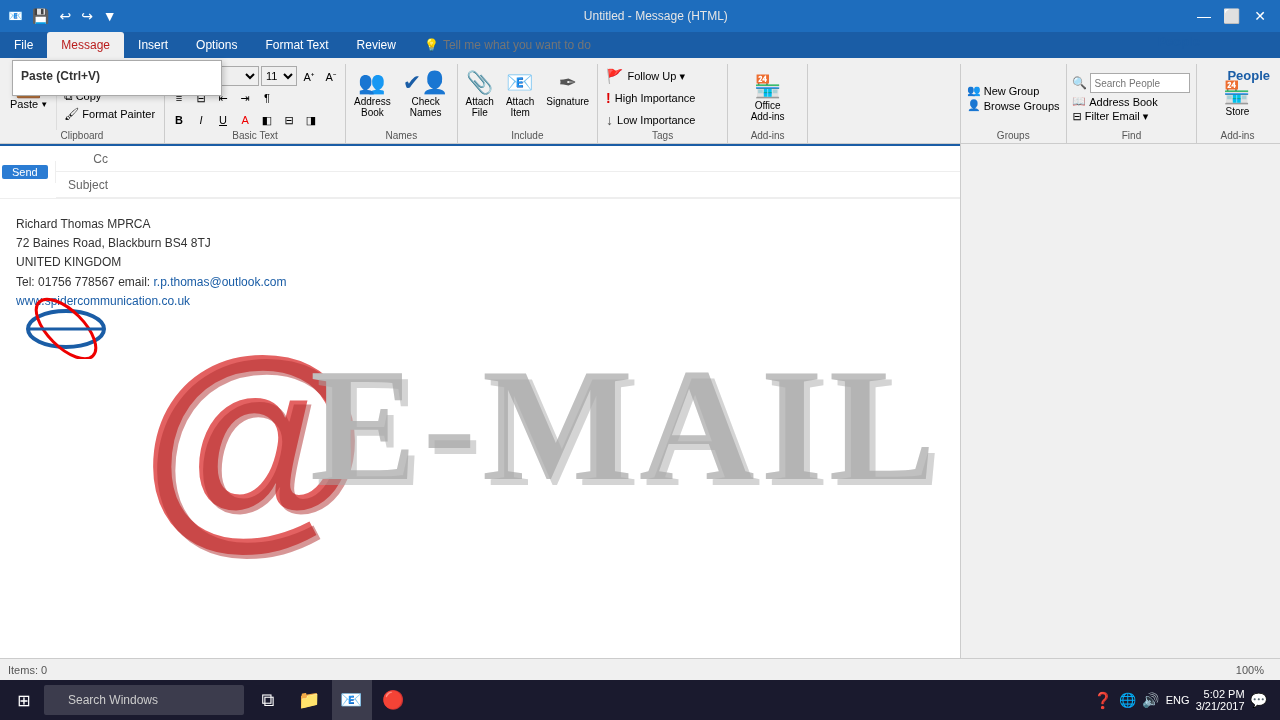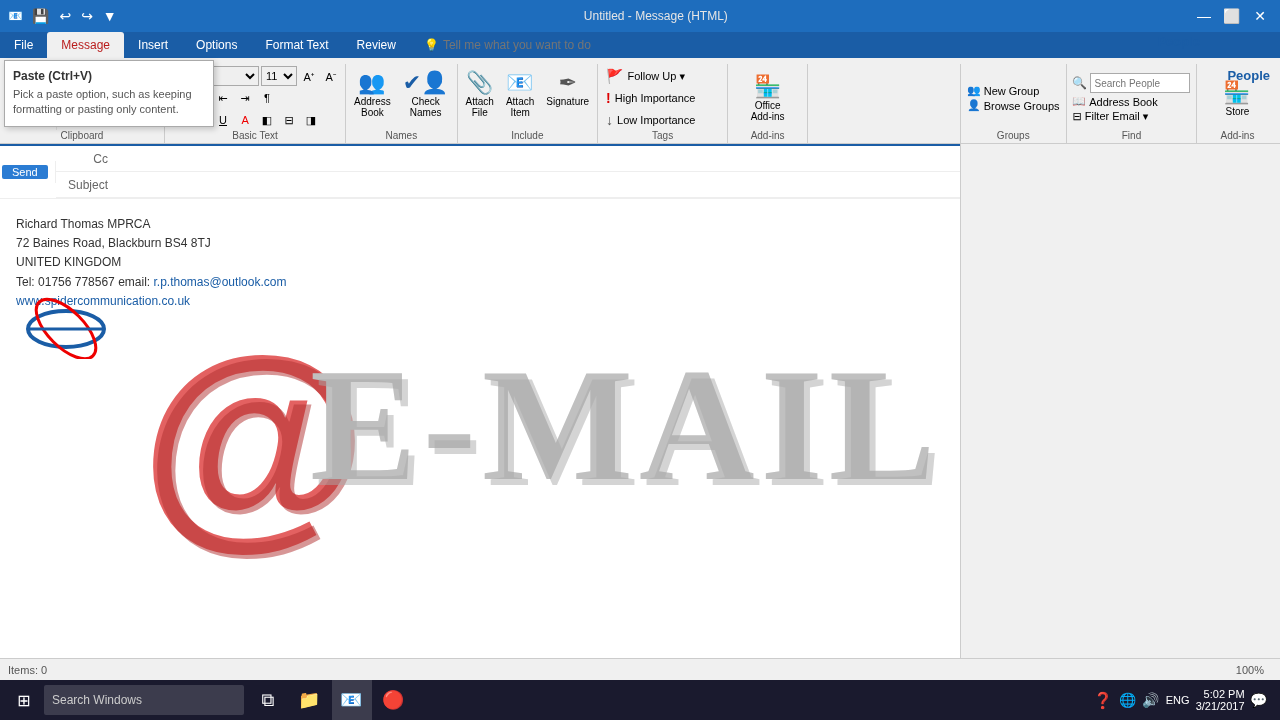--- a/index.html
+++ b/index.html
@@ -34,36 +34,36 @@
     .format-btn { width: 20px; height: 20px; border: 1px solid transparent; background: transparent; cursor: pointer; font-size: 11px; display: flex; align-items: center; justify-content: center; }
     .format-btn.bold { font-weight: bold; }
     .format-btn.italic { font-style: italic; }
     .format-btn.underline { text-decoration: underline; }
 
     
     .tell-me { display: flex; align-items: center; gap: 4px; padding: 0 10px; color: #555; font-size: 12px; }
     .tell-me input { border: none; background: transparent; color: #555; font-size: 12px; width: 200px; outline: none; }
 
     
-    .paste-dropdown { position: absolute; left: 4px; top: 60px; width: 210px; background: white; border: 1px solid #aaa; box-shadow: 2px 2px 6px rgba(0,0,0,0.2); z-index: 100; padding: 8px; }
+    .paste-dropdown { position: absolute; left: 12px; top: 60px; width: 210px; background: white; border: 1px solid #aaa; box-shadow: 2px 2px 6px rgba(0,0,0,0.2); z-index: 100; padding: 8px; }
     .paste-dd-title { font-size: 12px; font-weight: 600; color: #333; margin-bottom: 4px; }
     .paste-dd-desc { font-size: 11px; color: #555; line-height: 1.4; }
     .email-field { display: flex; align-items: center; border-bottom: 1px solid #eee; min-height: 26px; }
     .field-label { color: #666; font-size: 12px; padding: 4px 8px; width: 60px; text-align: right; flex-shrink: 0; }
     .field-input { flex: 1; border: none; outline: none; font-size: 12px; padding: 4px; }
 
     
     .send-btn { background: #2b7cd3; color: white; border: none; padding: 6px 14px; cursor: pointer; font-size: 12px; margin: 4px; align-self: flex-start; border-radius: 2px; }
     .email-signature { font-size: 12px; color: #333; line-height: 1.6; }
     .email-signature a { color: #1a5da6; text-decoration: none; }
 
     
     .taskbar { position: absolute; bottom: 0; left: 0; right: 0; height: 40px; background: #1a1a2e; display: flex; align-items: center; padding: 0 4px; z-index: 200; }
     .taskbar-start { width: 40px; height: 40px; display: flex; align-items: center; justify-content: center; cursor: pointer; color: white; font-size: 16px; }
-    .taskbar-search { flex: 0 0 200px; height: 30px; background: rgba(255,255,255,0.15); border-radius: 2px; display: flex; align-items: center; padding: 0 8px; color: #ccc; font-size: 12px; cursor: text; }
+    .taskbar-search { flex: 0 0 200px; height: 30px; background: rgba(255,255,255,0.15); border-radius: 2px; display: flex; align-items: center; padding: 0 24px; color: #ccc; font-size: 12px; cursor: text; }
     .taskbar-apps { display: flex; align-items: center; gap: 2px; margin-left: 4px; }
     .taskbar-app { width: 40px; height: 40px; display: flex; align-items: center; justify-content: center; cursor: pointer; color: white; font-size: 18px; }
     .taskbar-right { margin-left: auto; display: flex; align-items: center; gap: 6px; color: white; font-size: 11px; padding-right: 8px; }
     .taskbar-time { text-align: right; }
   </style>
 </head>
 <body>
 
 <div class="title-bar">
   <div class="title-bar-left">
@@ -257,21 +257,20 @@
       <span style="font-size:10px;">Store</span>
     </div>
     <div style="font-size:10px;color:#555;text-align:center;margin-top:auto;">Add-ins</div>
   </div>
 
   <div style="position:absolute;top:-30px;right:80px;font-size:13px;font-weight:600;color:#1a5da6;">People</div>
 </div>
 
 <div class="paste-dropdown">
   <div class="paste-dd-title">Paste (Ctrl+V)</div>
-  <div class="paste-dd-desc">Pick a paste option, such as keeping formatting or pasting only content.</div>
 </div>
 
 <div style="position:absolute;top:144px;left:0;width:960px;background:white;bottom:50px;display:flex;flex-direction:column;border-top:2px solid #1a5da6;">
 
   <div class="email-field">
     <div style="display:flex;flex-direction:column;width:56px;border-right:1px solid #eee;align-items:center;padding:4px 2px;">
       <button class="send-btn" style="margin:0;padding:1px 10px;font-size:11px;">Send</button>
     </div>
     <div style="display:flex;flex-direction:column;flex:1;">
       <div class="email-field">

